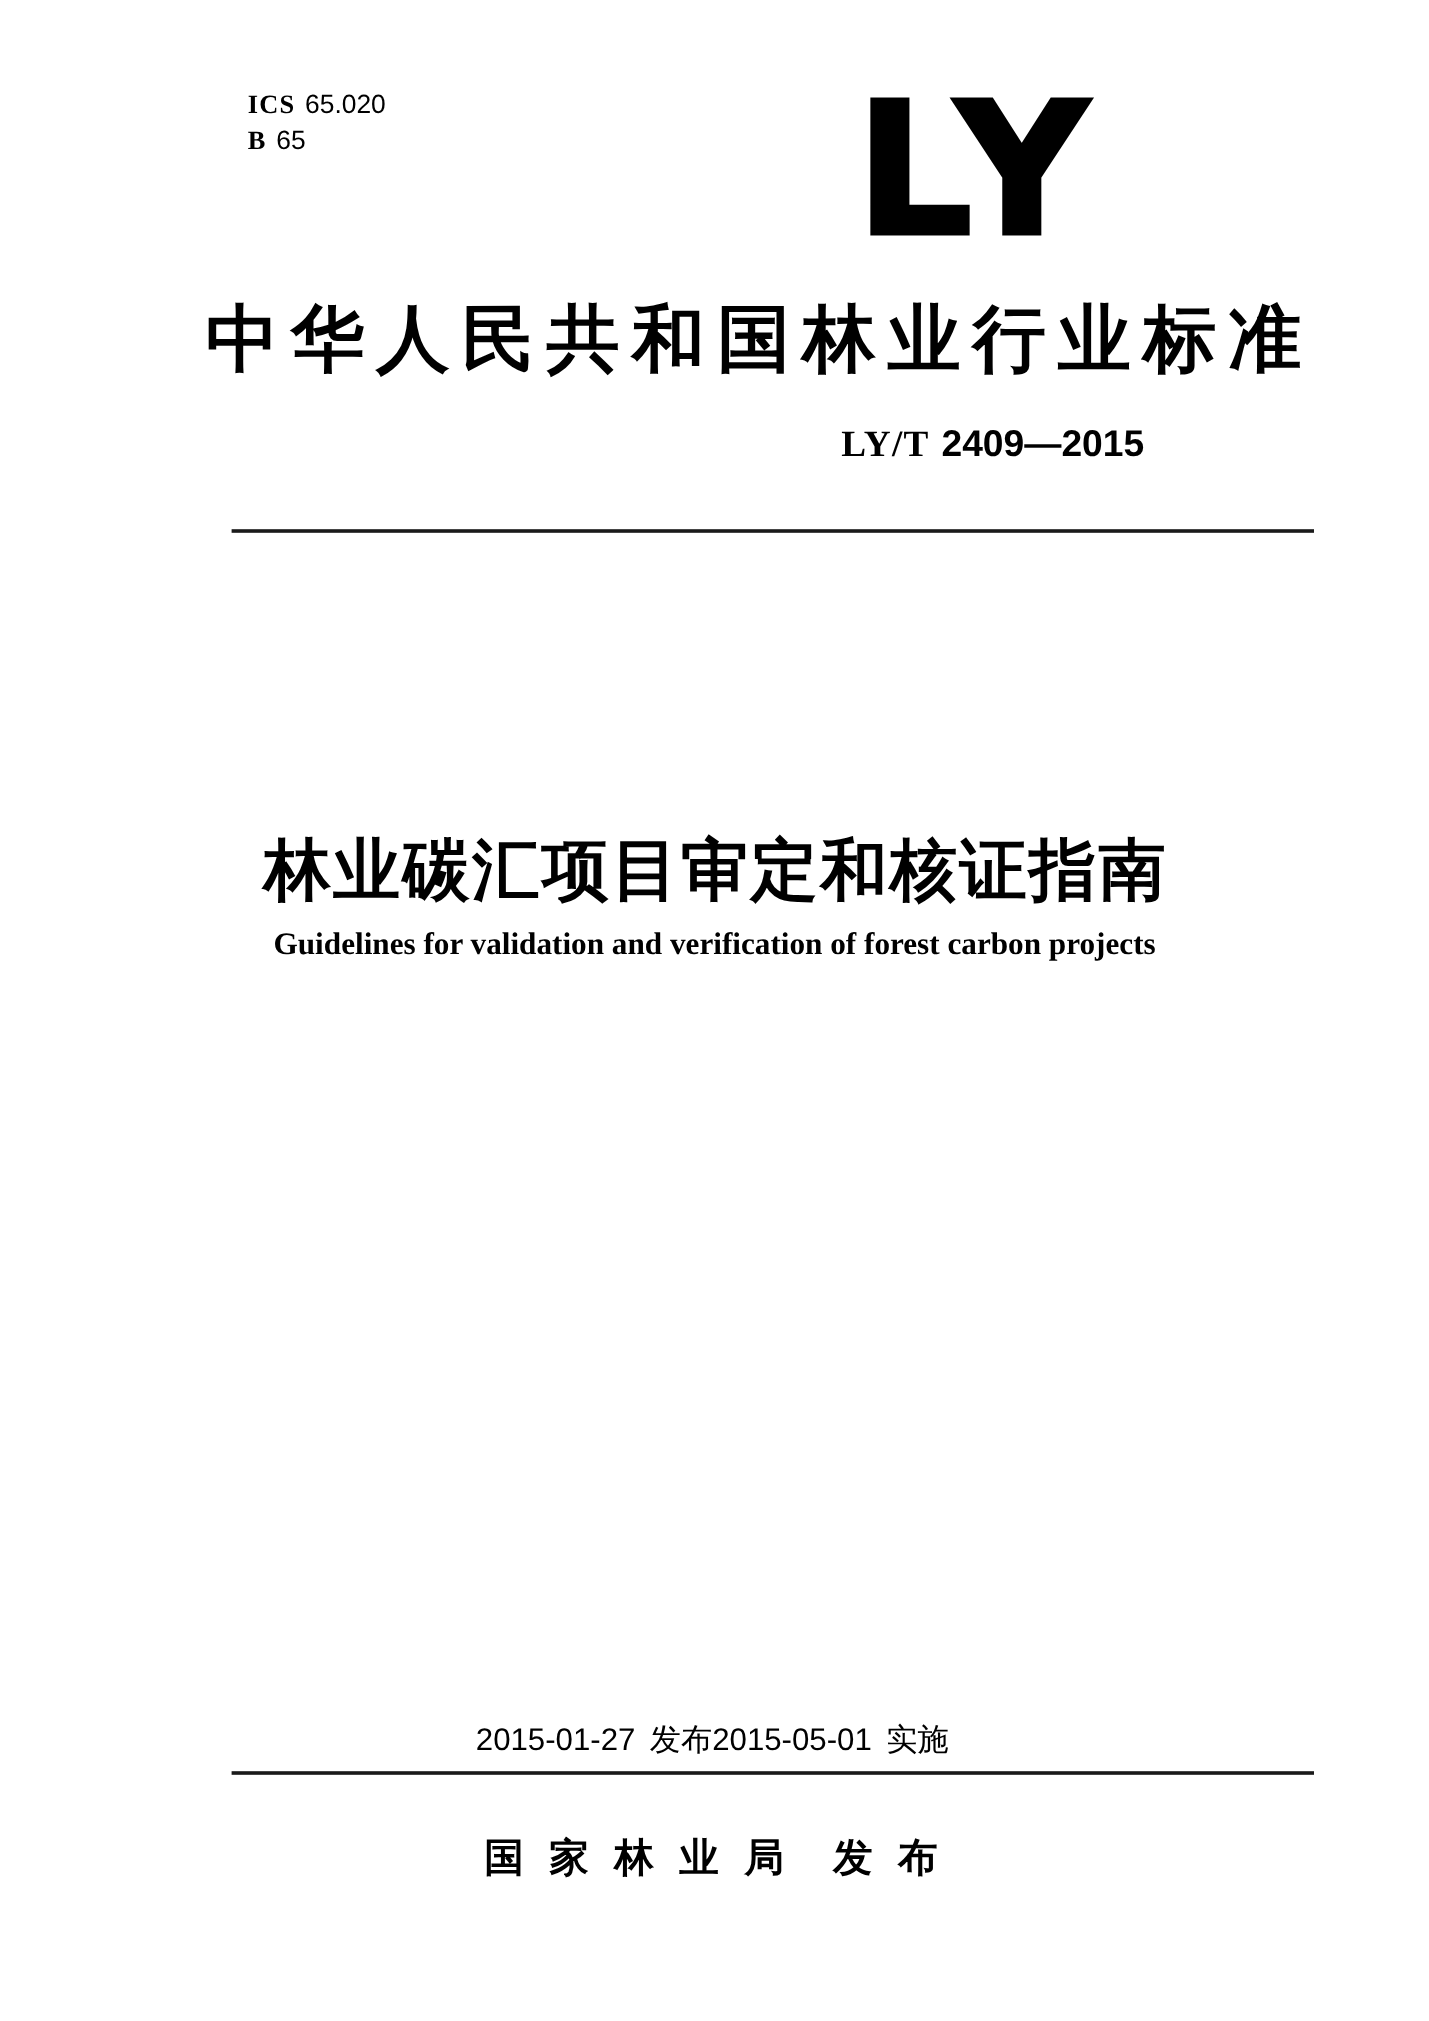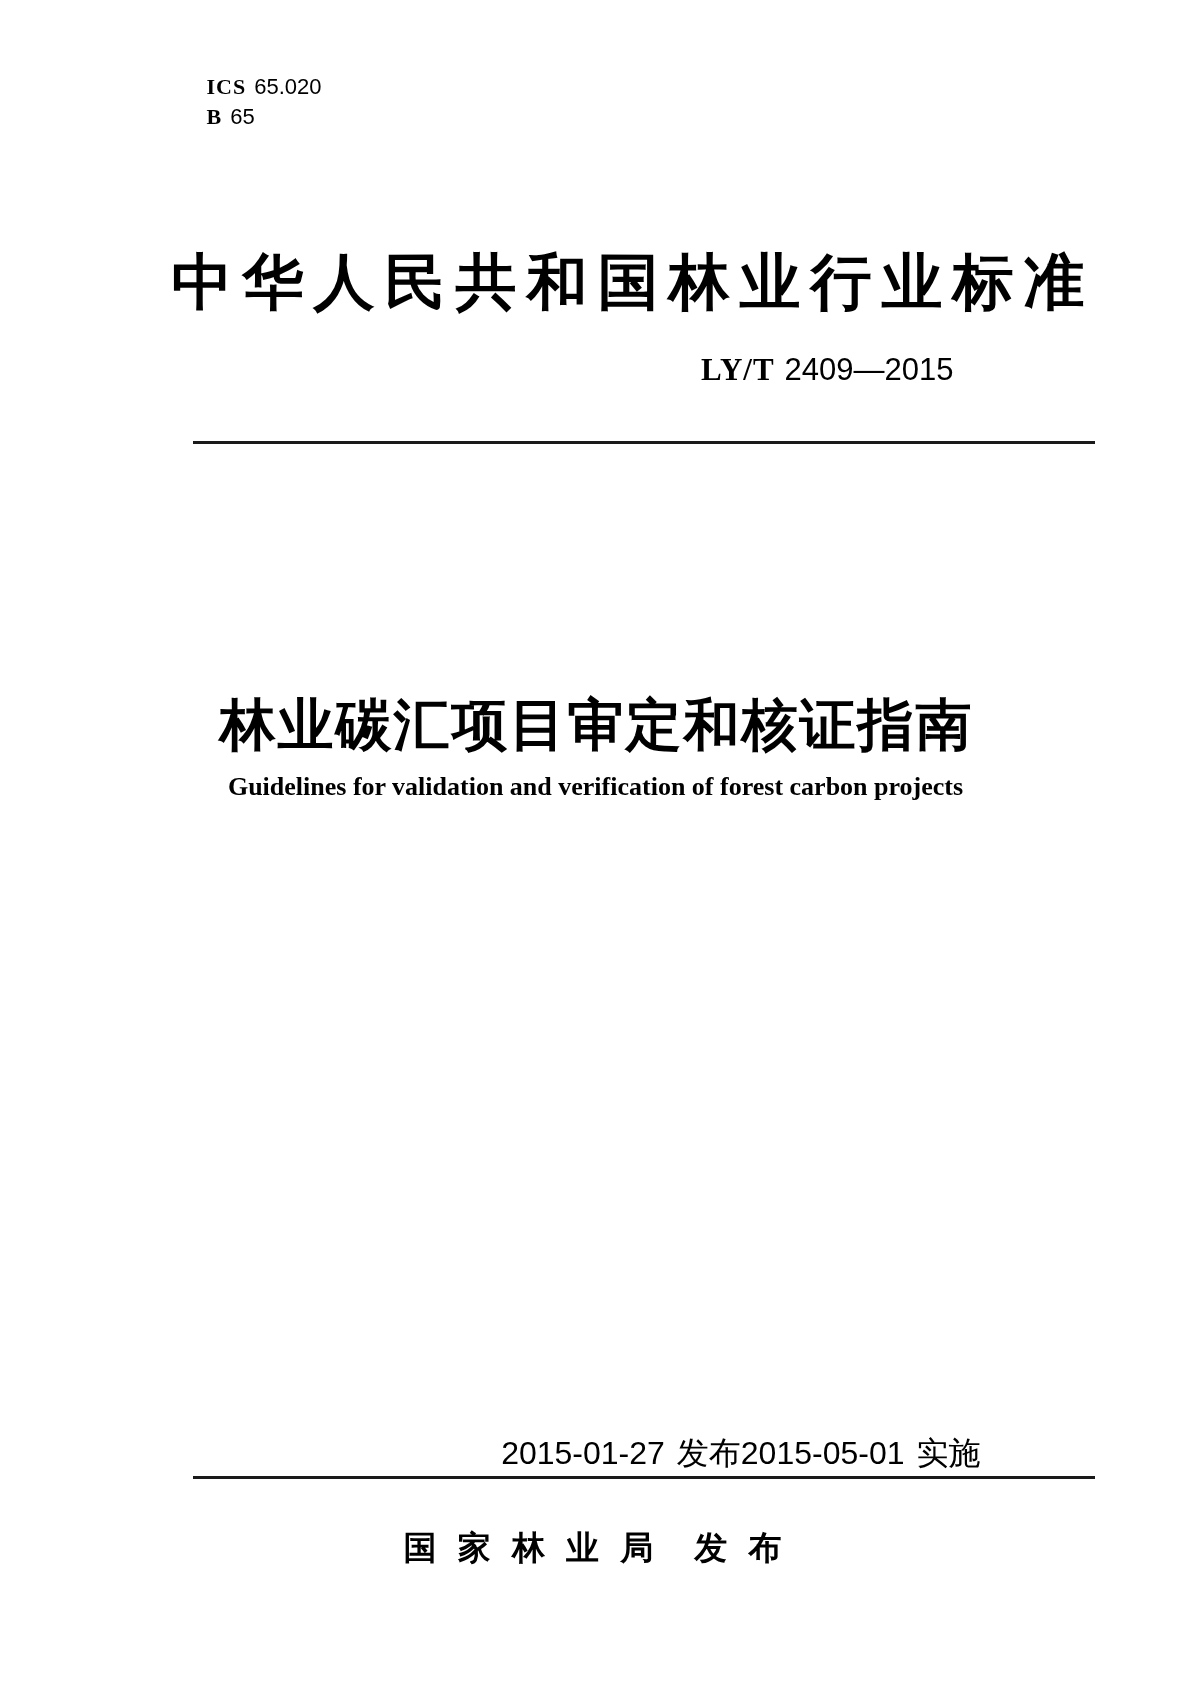--- a/index.html
+++ b/index.html
@@ -74,21 +74,21 @@
     font-size: 31px;
     white-space: nowrap;
   }
   .std-code .prefix {
     font-family: "Liberation Serif", serif;
     font-weight: bold;
     letter-spacing: 1px;
   }
   .std-code .number {
     font-family: "Liberation Sans", sans-serif;
-    font-weight: 400;
+    font-weight: 700;
     margin-left: 10px;
   }
 
   
   .rule {
     position: absolute;
     left: 96px;
     width: 980px;
     height: 3px;
     background: #1a1a1a;
@@ -121,22 +121,22 @@
     white-space: nowrap;
   }
 
   
   .date-row {
     position: absolute;
     top: 1432px;
     left: 110px;
     right: 114px;
     display: flex;
-    justify-content: flex-end;
-    font-size: 32px;
+    justify-content: center;
+    font-size: 26px;
     white-space: nowrap;
   }
   .date-row .date { font-weight: 500; }
   .date-row .date-label { font-weight: 500; margin-left: 12px; }
 
   
   .publisher-row {
     position: absolute;
     top: 1526px;
     left: 0;
@@ -157,20 +157,21 @@
 
   <div class="ics-block">
     <div>
       <span class="lbl">ICS</span><span class="val">65.020</span>
     </div>
     <div>
       <span class="lbl">B</span><span class="val">65</span>
     </div>
   </div>
 
+  <div class="logo">LY</div>
 
   <div class="std-title">中华人民共和国林业行业标准</div>
 
   <div class="std-code">
     <span class="prefix">LY/T</span><span class="number">2409—2015</span>
   </div>
 
   <div class="rule rule-top"></div>
 
   <div class="doc-title-zh">林业碳汇项目审定和核证指南</div>

